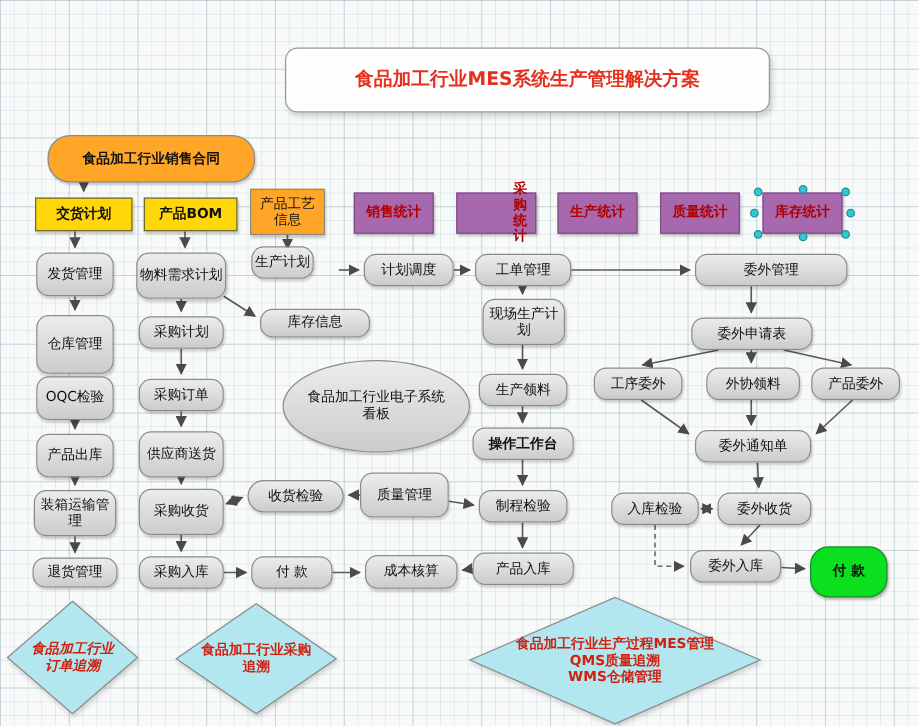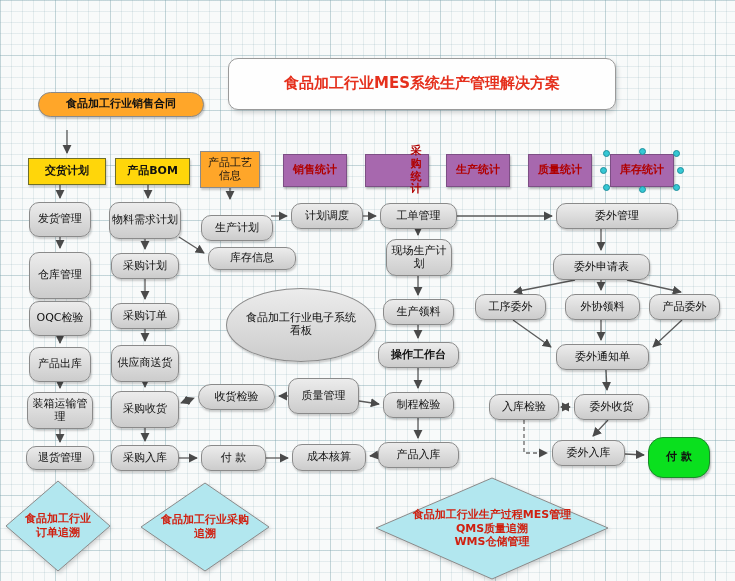--- a/index.html
+++ b/index.html
@@ -27,21 +27,20 @@
   .yellow{background:#ffd60a;border:1px solid #6e6e2a;font-weight:bold;box-shadow:1px 2px 2px rgba(0,0,0,.2);}
   .orange{background:#ffa629;border:1px solid #8a8a8a;box-shadow:1px 2px 2px rgba(0,0,0,.2);}
   .round18{border-radius:18px;font-weight:bold;}
   .purple{background:#a768ae;border:1px solid #7d4f85;color:#b00000;font-weight:bold;box-shadow:1px 2px 2px rgba(0,0,0,.25);}
   .green{background:#0ae01e;border:1px solid #1a8a2a;border-radius:15px;font-weight:bold;box-shadow:1px 2px 2px rgba(0,0,0,.25);}
   .ellipse{border-radius:50%;}
   .title-box{
     background:#fefefe;border:1px solid #9a9a9a;border-radius:10px;
     color:#e5301d;font-weight:bold;font-size:15px;
     box-shadow:2px 3px 4px rgba(0,0,0,.15);
-    margin-top:20px;
   }
   .diamond{position:absolute;z-index:2;}
   .diamond svg{display:block;filter:drop-shadow(1px 2px 2px rgba(0,0,0,.18));}
   .diamond .lbl{
     position:absolute;inset:0;display:flex;flex-direction:column;
     align-items:center;justify-content:center;
     color:#d02010;font-weight:bold;font-size:11px;line-height:1.25;text-align:center;
   }
   .handle{
     position:absolute;z-index:3;width:7px;height:7px;border-radius:50%;
@@ -97,21 +96,21 @@
     <path class="e" d="M682 320 L653 347" marker-end="url(#ah)"></path>
     <path class="e" d="M606 370 L607 390" marker-end="url(#ah)"></path>
     <path class="e dash" d="M561 407 L570 407" marker-start="url(#ah)" marker-end="url(#ah)"></path>
     <path class="e" d="M608 420 L593 436" marker-end="url(#ah)"></path>
     <path class="e dash" d="M524 420 L524 453 L547 453" marker-end="url(#ah)"></path>
     <path class="e" d="M625 454 L644 455" marker-end="url(#ah)"></path>
   </svg>
 
   <div class="node title-box" style="left:228px;top:38px;width:388px;height:52px;">食品加工行业MES系统生产管理解决方案</div>
 
-  <div class="node orange round18" style="left:38px;top:92px;width:166px;height:25px;">食品加工行业销售合同</div>
+  <div class="node orange round18" style="left:38px;top:108px;width:166px;height:38px;">食品加工行业销售合同</div>
   <div class="node yellow" style="left:28px;top:158px;width:78px;height:27px;">交货计划</div>
   <div class="node yellow" style="left:115px;top:158px;width:75px;height:27px;">产品BOM</div>
   <div class="node orange" style="left:200px;top:151px;width:60px;height:37px;">产品工艺信息</div>
 
   <div class="node purple" style="left:283px;top:154px;width:64px;height:33px;">销售统计</div>
   <div class="node purple" style="left:365px;top:154px;width:64px;height:33px;padding-left:40px;">采购统计</div>
   <div class="node purple" style="left:446px;top:154px;width:64px;height:33px;">生产统计</div>
   <div class="node purple" style="left:528px;top:154px;width:64px;height:33px;">质量统计</div>
   <div class="node purple" style="left:610px;top:154px;width:64px;height:33px;">库存统计</div>
 
@@ -131,21 +130,21 @@
   <div class="node gray" style="left:27px;top:392px;width:66px;height:37px;">装箱运输管理</div>
   <div class="node gray" style="left:26px;top:446px;width:68px;height:24px;">退货管理</div>
 
   <div class="node gray" style="left:109px;top:202px;width:72px;height:37px;">物料需求计划</div>
   <div class="node gray" style="left:111px;top:253px;width:68px;height:26px;">采购计划</div>
   <div class="node gray" style="left:111px;top:303px;width:68px;height:26px;">采购订单</div>
   <div class="node gray" style="left:111px;top:345px;width:68px;height:37px;">供应商送货</div>
   <div class="node gray" style="left:111px;top:391px;width:68px;height:37px;">采购收货</div>
   <div class="node gray" style="left:111px;top:445px;width:68px;height:26px;">采购入库</div>
 
-  <div class="node gray" style="left:201px;top:215px;width:72px;height:26px;">生产计划</div>
+  <div class="node gray" style="left:201px;top:197px;width:50px;height:26px;">生产计划</div>
   <div class="node gray" style="left:208px;top:247px;width:88px;height:23px;">库存信息</div>
   <div class="node gray ellipse" style="left:226px;top:288px;width:150px;height:74px;padding:6px 14px;">食品加工行业电子系统看板</div>
   <div class="node gray" style="left:198px;top:384px;width:77px;height:26px;border-radius:13px;">收货检验</div>
   <div class="node gray" style="left:201px;top:445px;width:65px;height:26px;">付 款</div>
 
   <div class="node gray" style="left:291px;top:203px;width:72px;height:26px;">计划调度</div>
   <div class="node gray" style="left:288px;top:378px;width:71px;height:36px;">质量管理</div>
   <div class="node gray" style="left:292px;top:444px;width:74px;height:27px;">成本核算</div>
 
   <div class="node gray" style="left:380px;top:203px;width:77px;height:26px;">工单管理</div>
@@ -163,21 +162,21 @@
   <div class="node gray" style="left:556px;top:344px;width:93px;height:26px;">委外通知单</div>
   <div class="node gray" style="left:489px;top:394px;width:70px;height:26px;">入库检验</div>
   <div class="node gray" style="left:574px;top:394px;width:75px;height:26px;">委外收货</div>
   <div class="node gray" style="left:552px;top:440px;width:73px;height:26px;">委外入库</div>
   <div class="node green" style="left:648px;top:437px;width:62px;height:41px;">付 款</div>
 
   <div class="diamond" style="left:4px;top:480px;width:108px;height:92px;">
     <svg width="108" height="92" viewBox="0 0 108 92">
       <polygon points="54,1 106,46 54,91 2,46" fill="#b2e7ef" stroke="#8a8a8a" stroke-width="1"></polygon>
     </svg>
-    <div class="lbl" style="padding:0 18px;">食品加工行业订单追溯</div>
+    <div class="lbl" style="padding:0 18px;font-style:italic;">食品加工行业订单追溯</div>
   </div>
 
   <div class="diamond" style="left:139px;top:482px;width:132px;height:90px;">
     <svg width="132" height="90" viewBox="0 0 132 90">
       <polygon points="66,1 130,45 66,89 2,45" fill="#b2e7ef" stroke="#8a8a8a" stroke-width="1"></polygon>
     </svg>
     <div class="lbl" style="padding:0 22px;">食品加工行业采购追溯</div>
   </div>
 
   <div class="diamond" style="left:374px;top:477px;width:236px;height:103px;">

